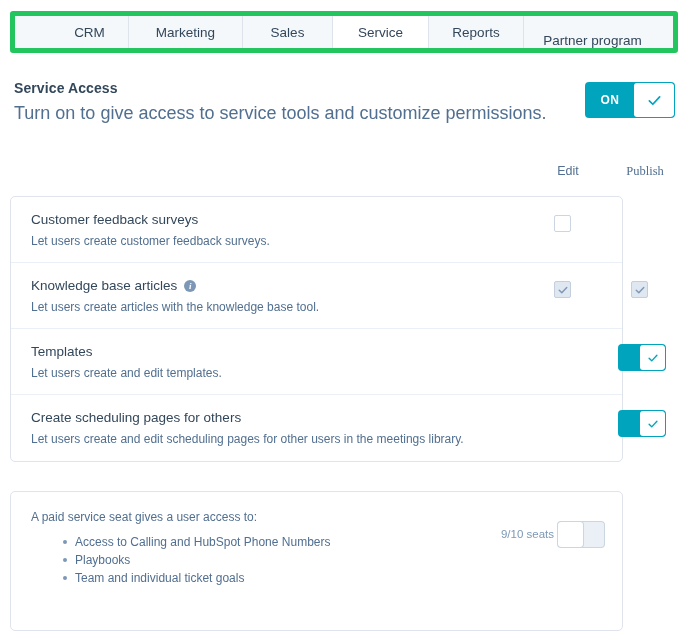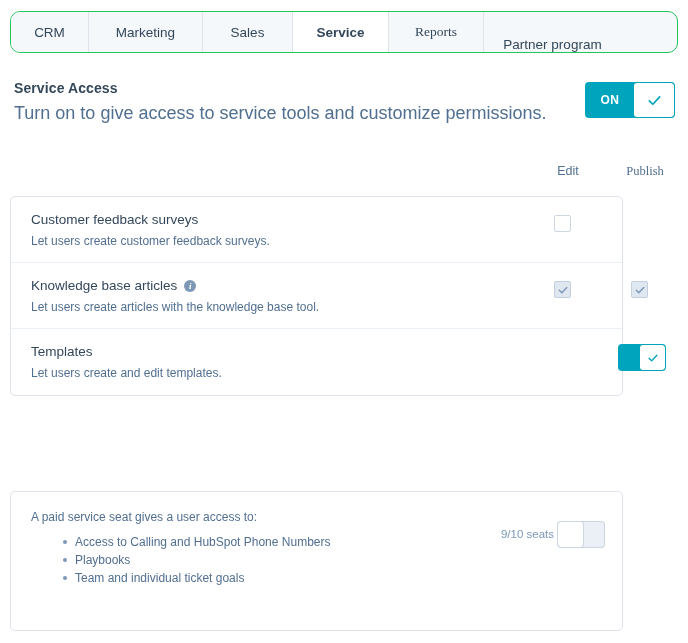--- a/index.html
+++ b/index.html
@@ -11,40 +11,41 @@
     -webkit-font-smoothing: antialiased;
   }
   body { position: relative; overflow: hidden; }
 
   
   .tabbar {
     position: absolute;
     left: 10px; top: 11px;
     width: 668px; height: 42px;
     display: flex;
-    border: 1px solid #22c55e;
-    border-radius: 10px;
+    border: 5px solid #22c55e;
+    border-radius: 3px;
     background: #f5f8fa;
     overflow: hidden;
+    padding-left: 36px;
   }
   .tab {
     flex: 0 0 auto;
     display: flex; align-items: center; justify-content: center;
     height: 100%;
     font-size: 13.5px;
     color: #33475b;
     background: #f5f8fa;
     border-right: 1px solid #dfe3eb;
     cursor: pointer;
     white-space: nowrap;
   }
   .tab:last-child { border-right: none; }
   .tab.active {
     background: #ffffff;
-    font-weight: bold;
+    font-weight: normal;
     color: #33475b;
     justify-content: center;
   }
 
   
   .section-head {
     position: absolute;
     left: 14px; top: 80px;
     width: 660px;
   }
@@ -271,21 +272,21 @@
   </div>
   <div class="tab" style="width: 114px;">
     <span>Marketing</span>
   </div>
   <div class="tab" style="width: 90px;">
     <span>Sales</span>
   </div>
   <div class="tab active" style="width: 96px;">
     <span>Service</span>
   </div>
-  <div class="tab" style="width: 95px; font-family: Liberation Serif, serif;">
+  <div class="tab" style="width: 95px;">
     <span>Reports</span>
   </div>
   <div class="tab" style="width: 137px; align-items: flex-end;">
     <span>Partner program</span>
   </div>
 </div>
 
 <div class="section-head">
   <p class="section-title">Service Access</p>
   <p class="section-sub">Turn on to give access to service tools and customize permissions.</p>
@@ -347,20 +348,34 @@
     <div class="mini-toggle">
       <span class="m-track"></span>
       <span class="m-knob">
         <svg class="check-teal" viewBox="0 0 16 16">
           <path d="M2.8 8.3 L6.3 11.8 L13.2 4.4" fill="none" stroke="#00a4bd" stroke-width="1.8" stroke-linecap="round" stroke-linejoin="round"></path>
         </svg>
       </span>
     </div>
   </div>
 
+  <div class="row">
+    <p class="row-title">
+      <span>Create scheduling pages for others</span>
+    </p>
+    <p class="row-desc">Let users create and edit scheduling pages for other users in the meetings library.</p>
+    <div class="mini-toggle">
+      <span class="m-track"></span>
+      <span class="m-knob">
+        <svg class="check-teal" viewBox="0 0 16 16">
+          <path d="M2.8 8.3 L6.3 11.8 L13.2 4.4" fill="none" stroke="#00a4bd" stroke-width="1.8" stroke-linecap="round" stroke-linejoin="round"></path>
+        </svg>
+      </span>
+    </div>
+  </div>
 
 </div>
 
 <div class="card" id="plan-card">
   <div class="plan-inner">
     <p class="plan-sub">A paid service seat gives a user access to:</p>
     <ul class="plan-list">
       <li>Access to Calling and HubSpot Phone Numbers</li>
       <li>Playbooks</li>
       <li>Team and individual ticket goals</li>

